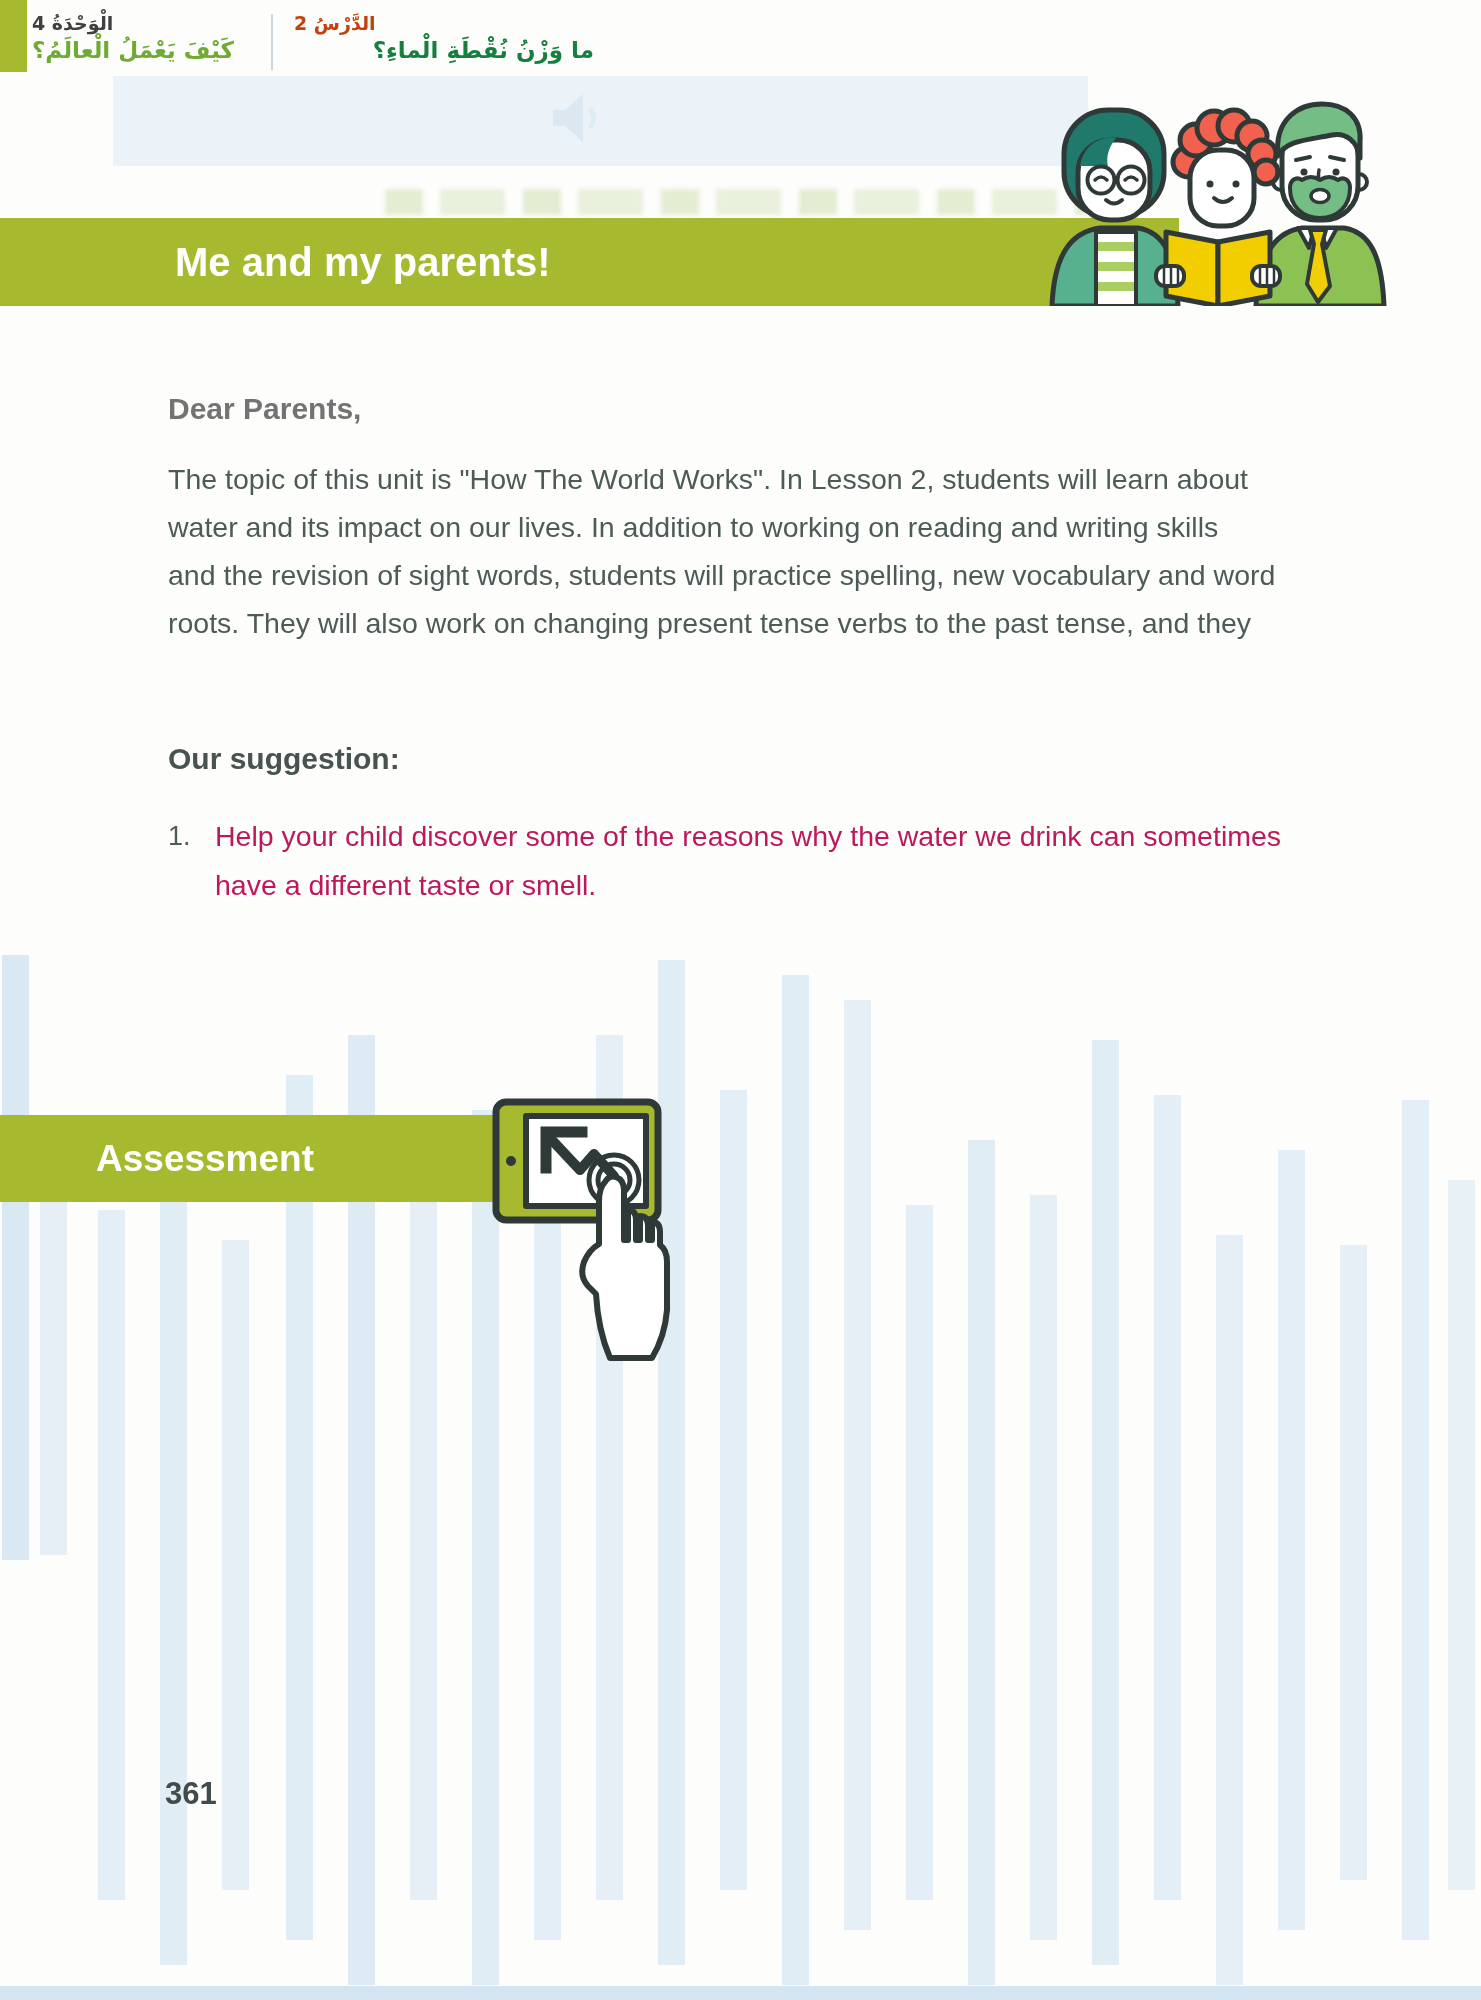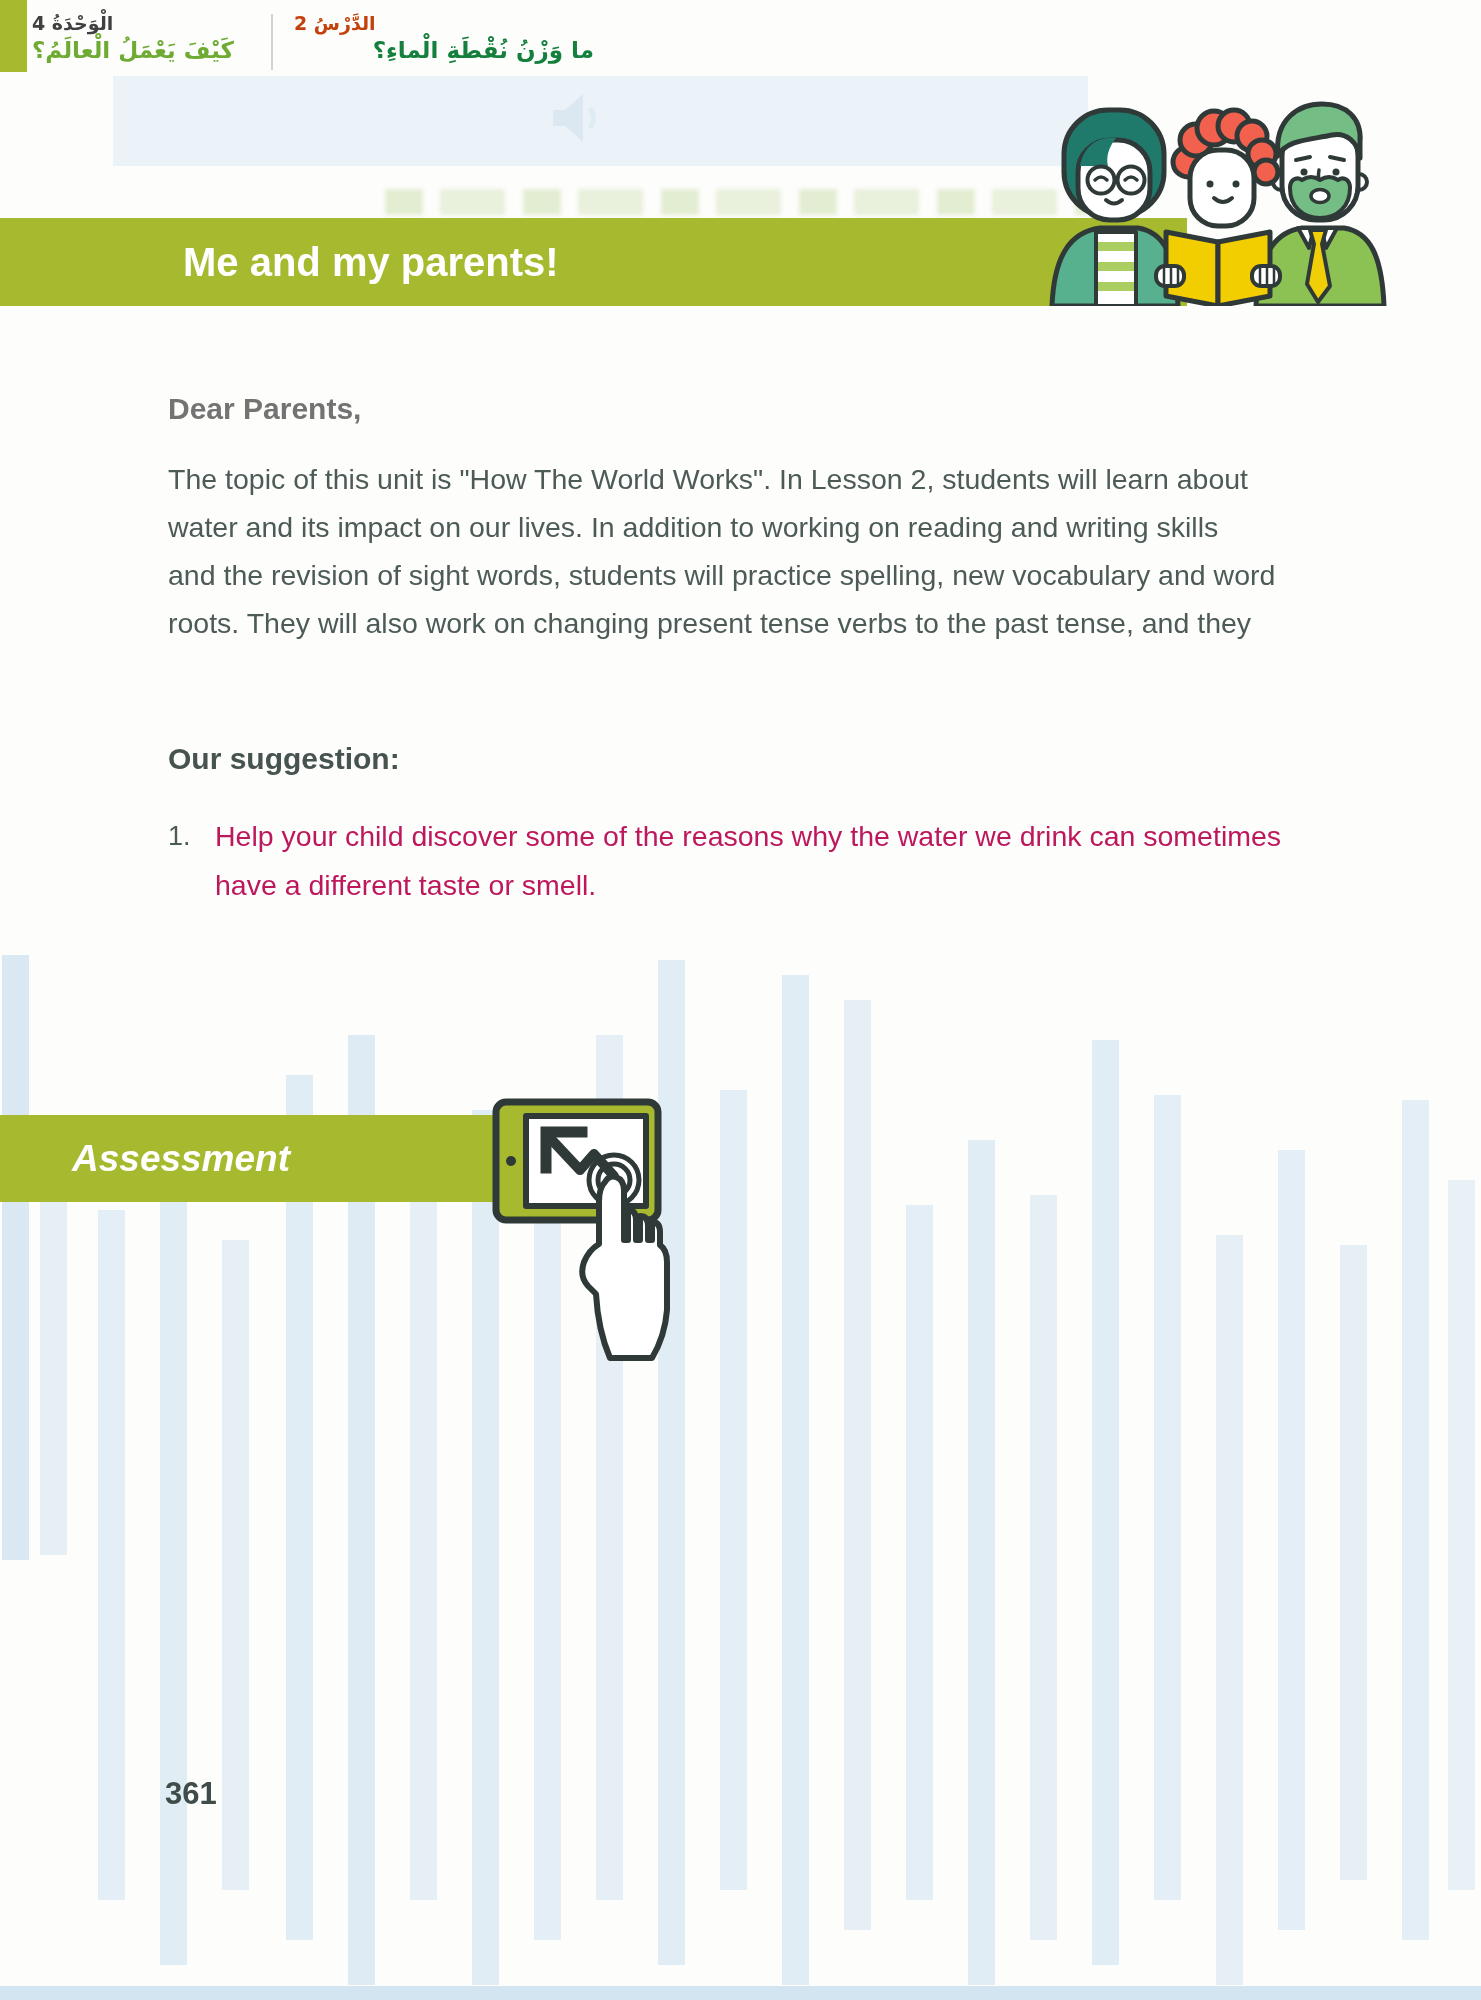--- a/index.html
+++ b/index.html
@@ -28,24 +28,24 @@
     left:385px; top:189px; width:705px; height:26px; opacity:.55; filter:blur(2px);
     background:repeating-linear-gradient(90deg,
       rgba(150,188,84,.45) 0 38px, rgba(150,188,84,0) 38px 55px,
       rgba(150,188,84,.35) 55px 120px, rgba(150,188,84,0) 120px 138px);
   }
   .bottom-strip{left:0; top:1986px; width:1481px; height:14px; background:#d3e5f1;}
   .stripe{position:absolute; width:27px; background:#cfe2f0;}
 
   
   .banner{left:0; background:#a7ba2f; display:flex; align-items:center;}
-  .banner-parents{top:218px; width:1179px; height:88px; z-index:2;padding-left:8px;}
+  .banner-parents{top:218px; width:1179px; height:88px; z-index:2;}
   .banner-parents .banner-text{margin-left:175px; font-size:40px; font-weight:700; color:#fff;}
   .banner-assessment{top:1115px; width:500px; height:87px; z-index:2;}
-  .banner-assessment .banner-text{margin-left:72px; font-size:37px; font-weight:700; color:#fff;font-style:italic;}
+  .banner-assessment .banner-text{margin-left:96px; font-size:37px; font-weight:700; color:#fff;}
 
   .family-illustration{left:1038px; top:80px; z-index:3;}
   .tablet-icon{left:486px; top:1090px; z-index:3;}
 
   
   .salutation{left:168px; top:392px; font-size:30px; font-weight:700; color:#737373;}
   .letter-body{left:168px; top:455px; width:1180px;}
   .letter-body div{height:48px; line-height:48px; font-size:28.5px; color:#4d5b57;}
   .suggestion-heading{left:168px; top:742px; font-size:30px; font-weight:700; color:#46534f;}
   .suggestion-item{left:168px; top:812px; width:1180px;}

